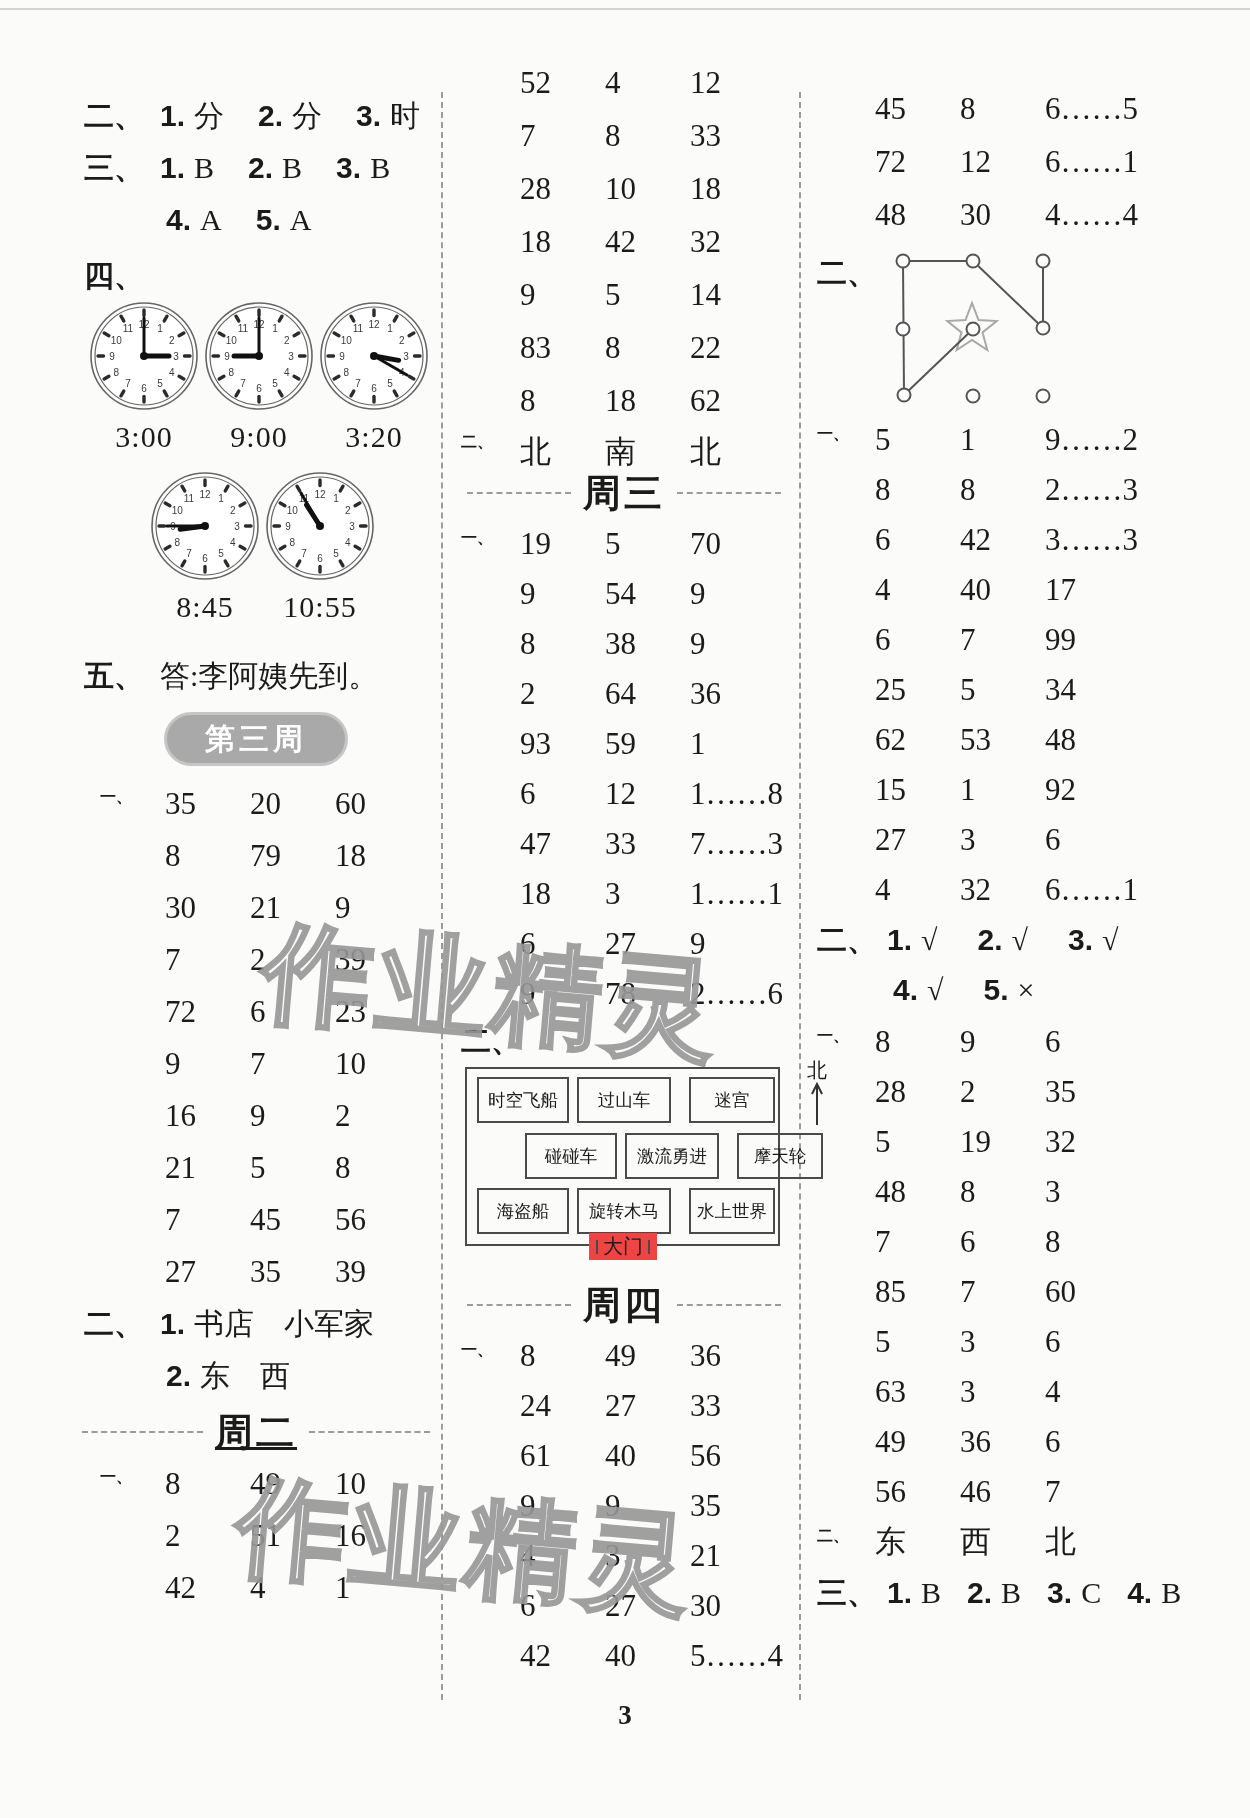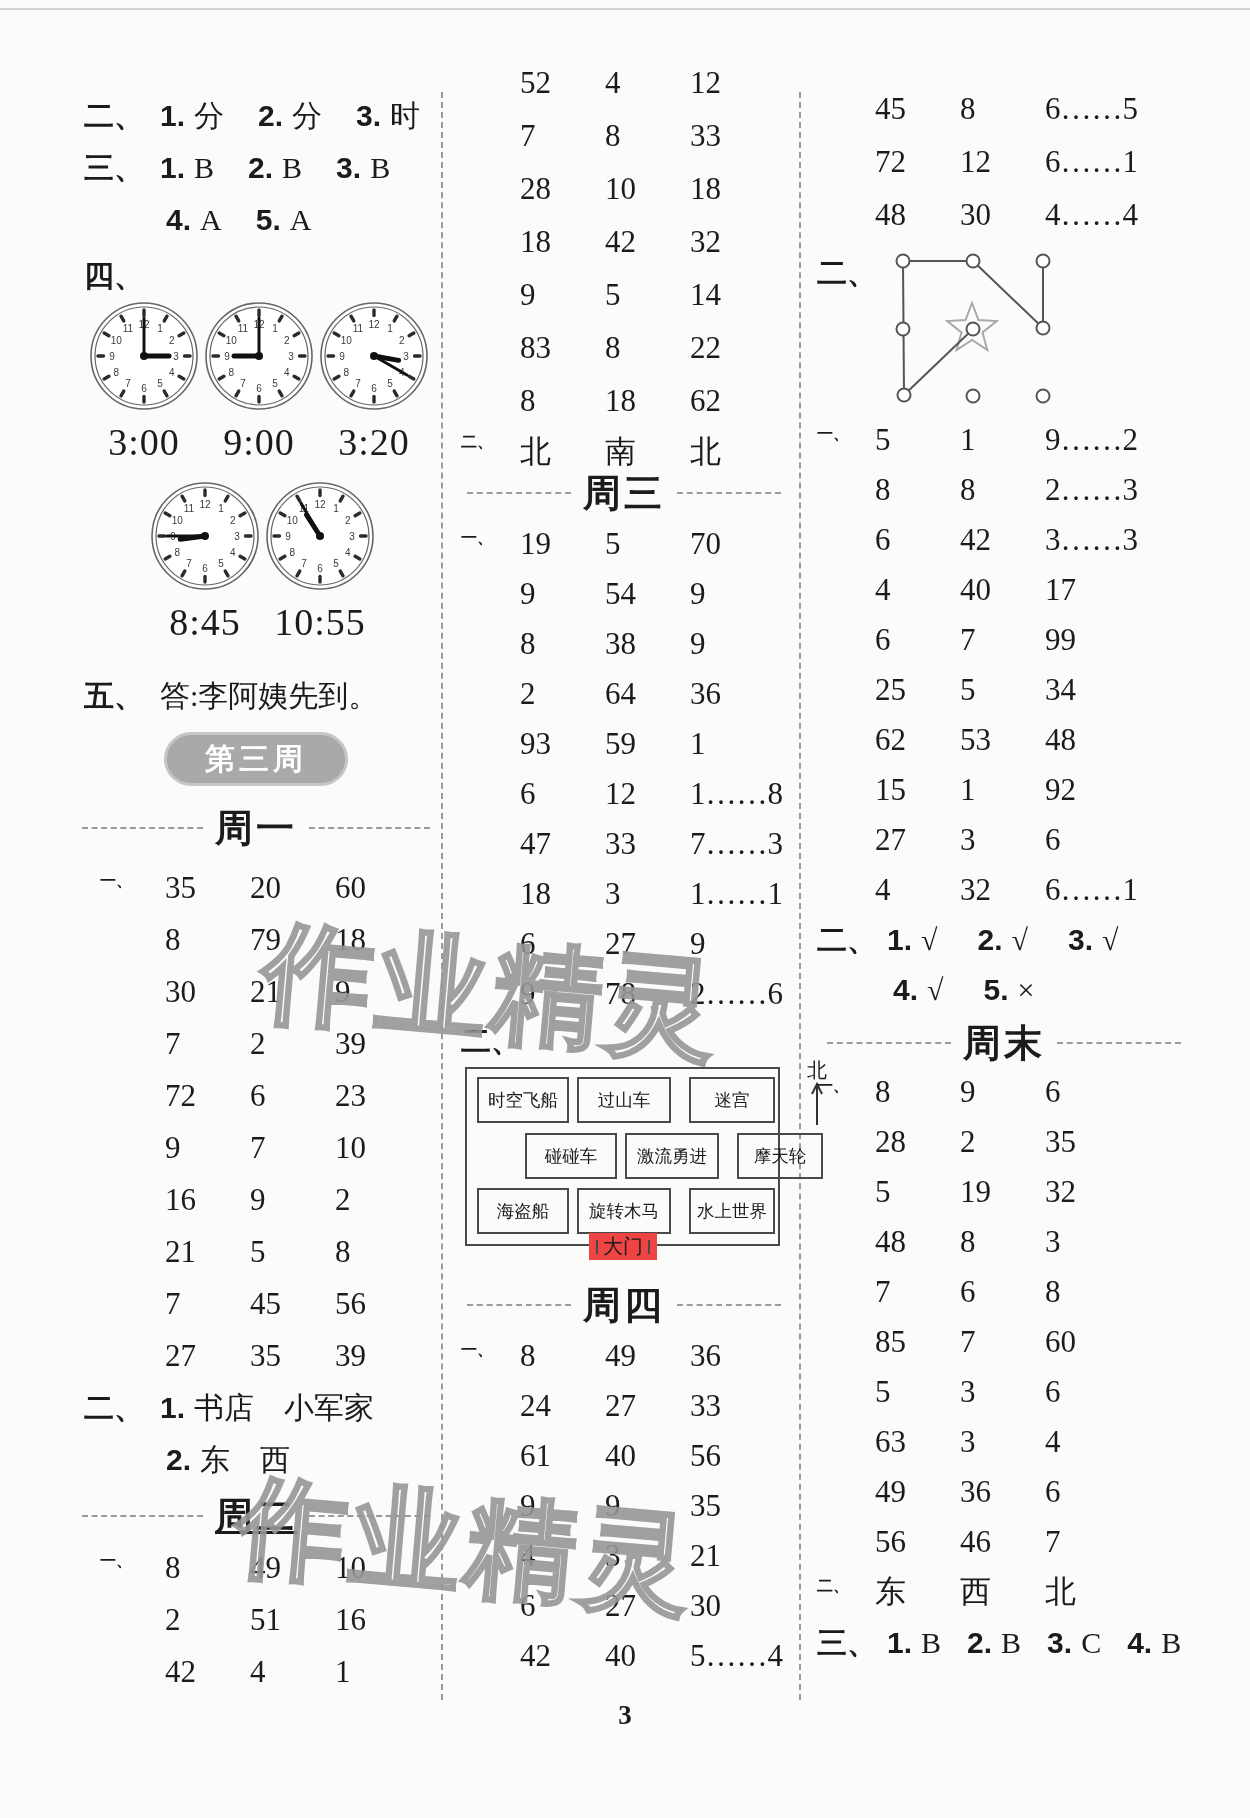--- a/index.html
+++ b/index.html
@@ -36,21 +36,21 @@
   .week-head .dash{flex:1;border-top:2px dashed #9b9b9b;margin:0 12px;height:0;}
 
   .badge{width:178px;height:48px;margin:10px auto 0;background:#a9a9a9;border:3px solid #c6c6c6;
          border-radius:28px;display:flex;align-items:center;justify-content:center;
          font-size:30px;font-weight:800;color:#fff;letter-spacing:4px;
          font-family:"Liberation Sans","DejaVu Sans",sans-serif;}
 
   .clock-row{display:flex;gap:3px;padding-left:18px;}
   .clock-row.two{padding-left:79px;margin-top:16px;}
   .clock-cell{width:112px;display:flex;flex-direction:column;align-items:center;}
-  .clock-time{margin-top:4px;font-size:38px;letter-spacing:1px;}
+  .clock-time{margin-top:4px;font-size:30px;letter-spacing:1px;}
 
   .figure-block{position:relative;height:172px;}
   .figure-block>.qlabel{position:absolute;left:2px;top:12px;font-size:30px;}
   .figure-block svg{position:absolute;left:52px;top:0;}
 
   .park-outer{position:relative;margin:4px 0 0 10px;width:316px;height:180px;}
   .park{position:absolute;left:0;top:0;width:311px;height:175px;border:2.5px solid #4a4a4a;}
   .park-cell{position:absolute;border:2px solid #4a4a4a;display:flex;align-items:center;
              justify-content:center;font-size:17.5px;white-space:nowrap;}
   .pc-c0{left:12px;width:88px;} .pc-c1{left:112px;width:90px;} .pc-c2{left:224px;width:82px;}
@@ -277,25 +277,20 @@
       </div>
     </div>
 
     <div class="ans-line" style="margin-top:26px;">
       <span class="qlabel">五、</span>
       <span class="v">答:李阿姨先到。</span>
     </div>
 
     <div class="badge">第三周</div>
 
-    <div class="week-head" style="margin-top:20px;">
-      <span class="dash"></span>
-      <span>周一</span>
-      <span class="dash"></span>
-    </div>
     <div class="qblock" style="margin-top:12px;">
       <span class="qlabel">一、</span>
       <div>
           <div class="num-row">
             <span class="cell">35</span>
             <span class="cell">20</span>
             <span class="cell">60</span>
           </div>
           <div class="num-row">
             <span class="cell">8</span>
@@ -660,25 +655,20 @@
     <div class="ans-line checks" style="height:50px;">
       <span class="qlabel">二、</span>
       <span class="item"><span class="n">1.</span><span class="v">√</span></span>
       <span class="item"><span class="n">2.</span><span class="v">√</span></span>
       <span class="item"><span class="n">3.</span><span class="v">√</span></span>
     </div>
     <div class="ans-line checks" style="height:50px;padding-left:78px;">
       <span class="item"><span class="n">4.</span><span class="v">√</span></span>
       <span class="item"><span class="n">5.</span><span class="v">×</span></span>
     </div>
-    <div class="week-head" style="margin-top:6px;">
-      <span class="dash"></span>
-      <span>周末</span>
-      <span class="dash"></span>
-    </div>
     <div class="qblock" style="margin-top:2px;">
       <span class="qlabel">一、</span>
       <div>
           <div class="num-row">
             <span class="cell">8</span>
             <span class="cell">9</span>
             <span class="cell">6</span>
           </div>
           <div class="num-row">
             <span class="cell">28</span>

